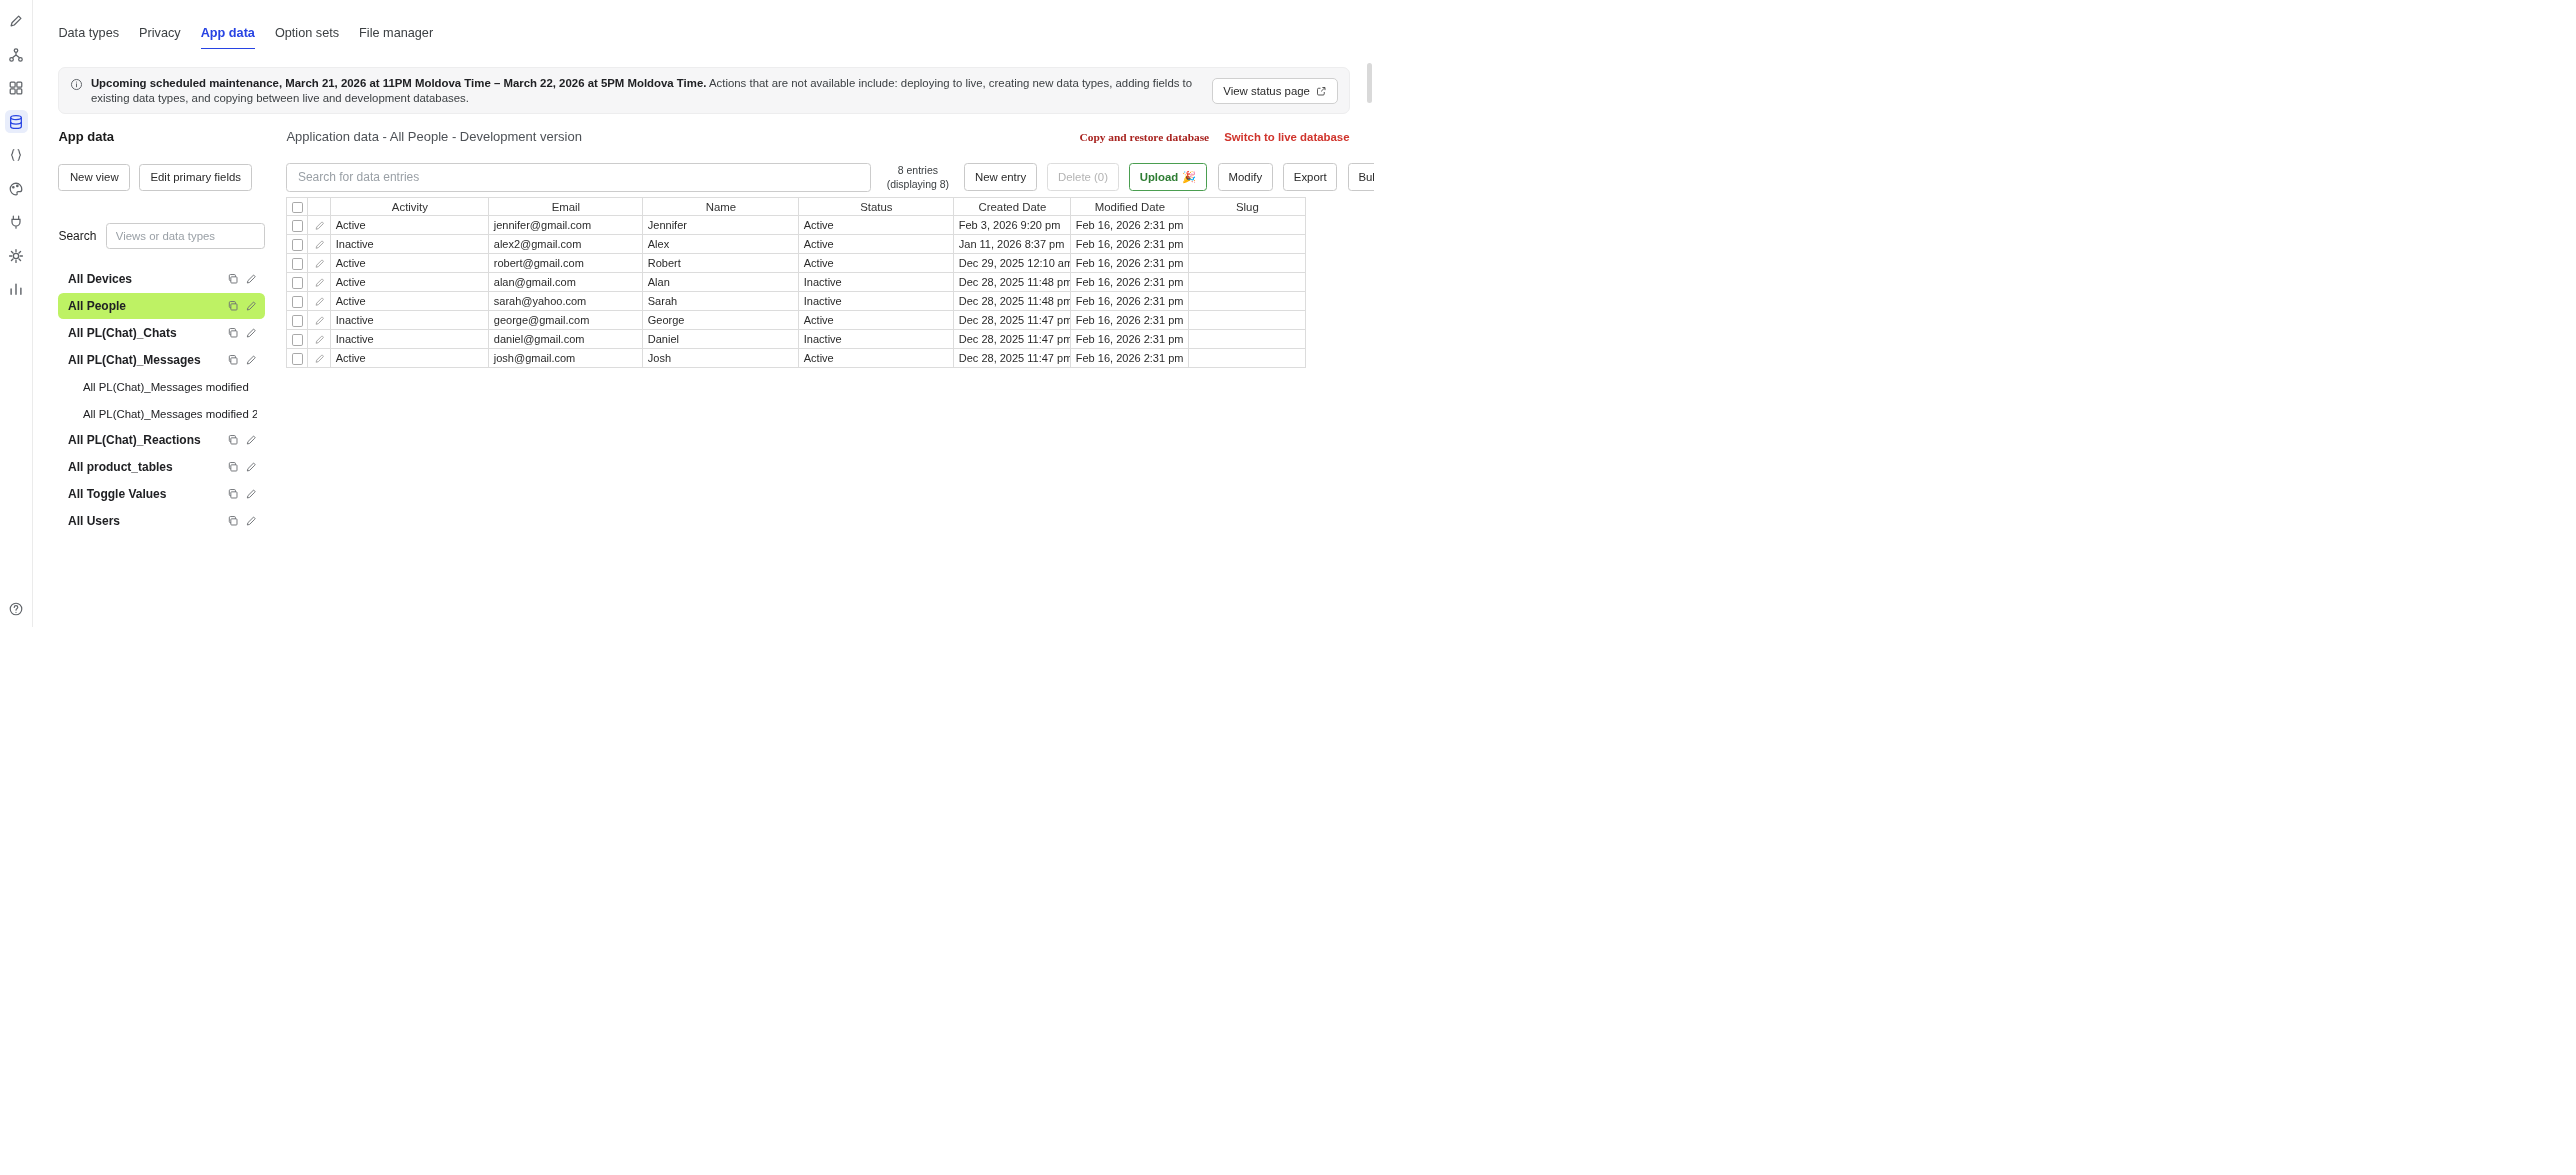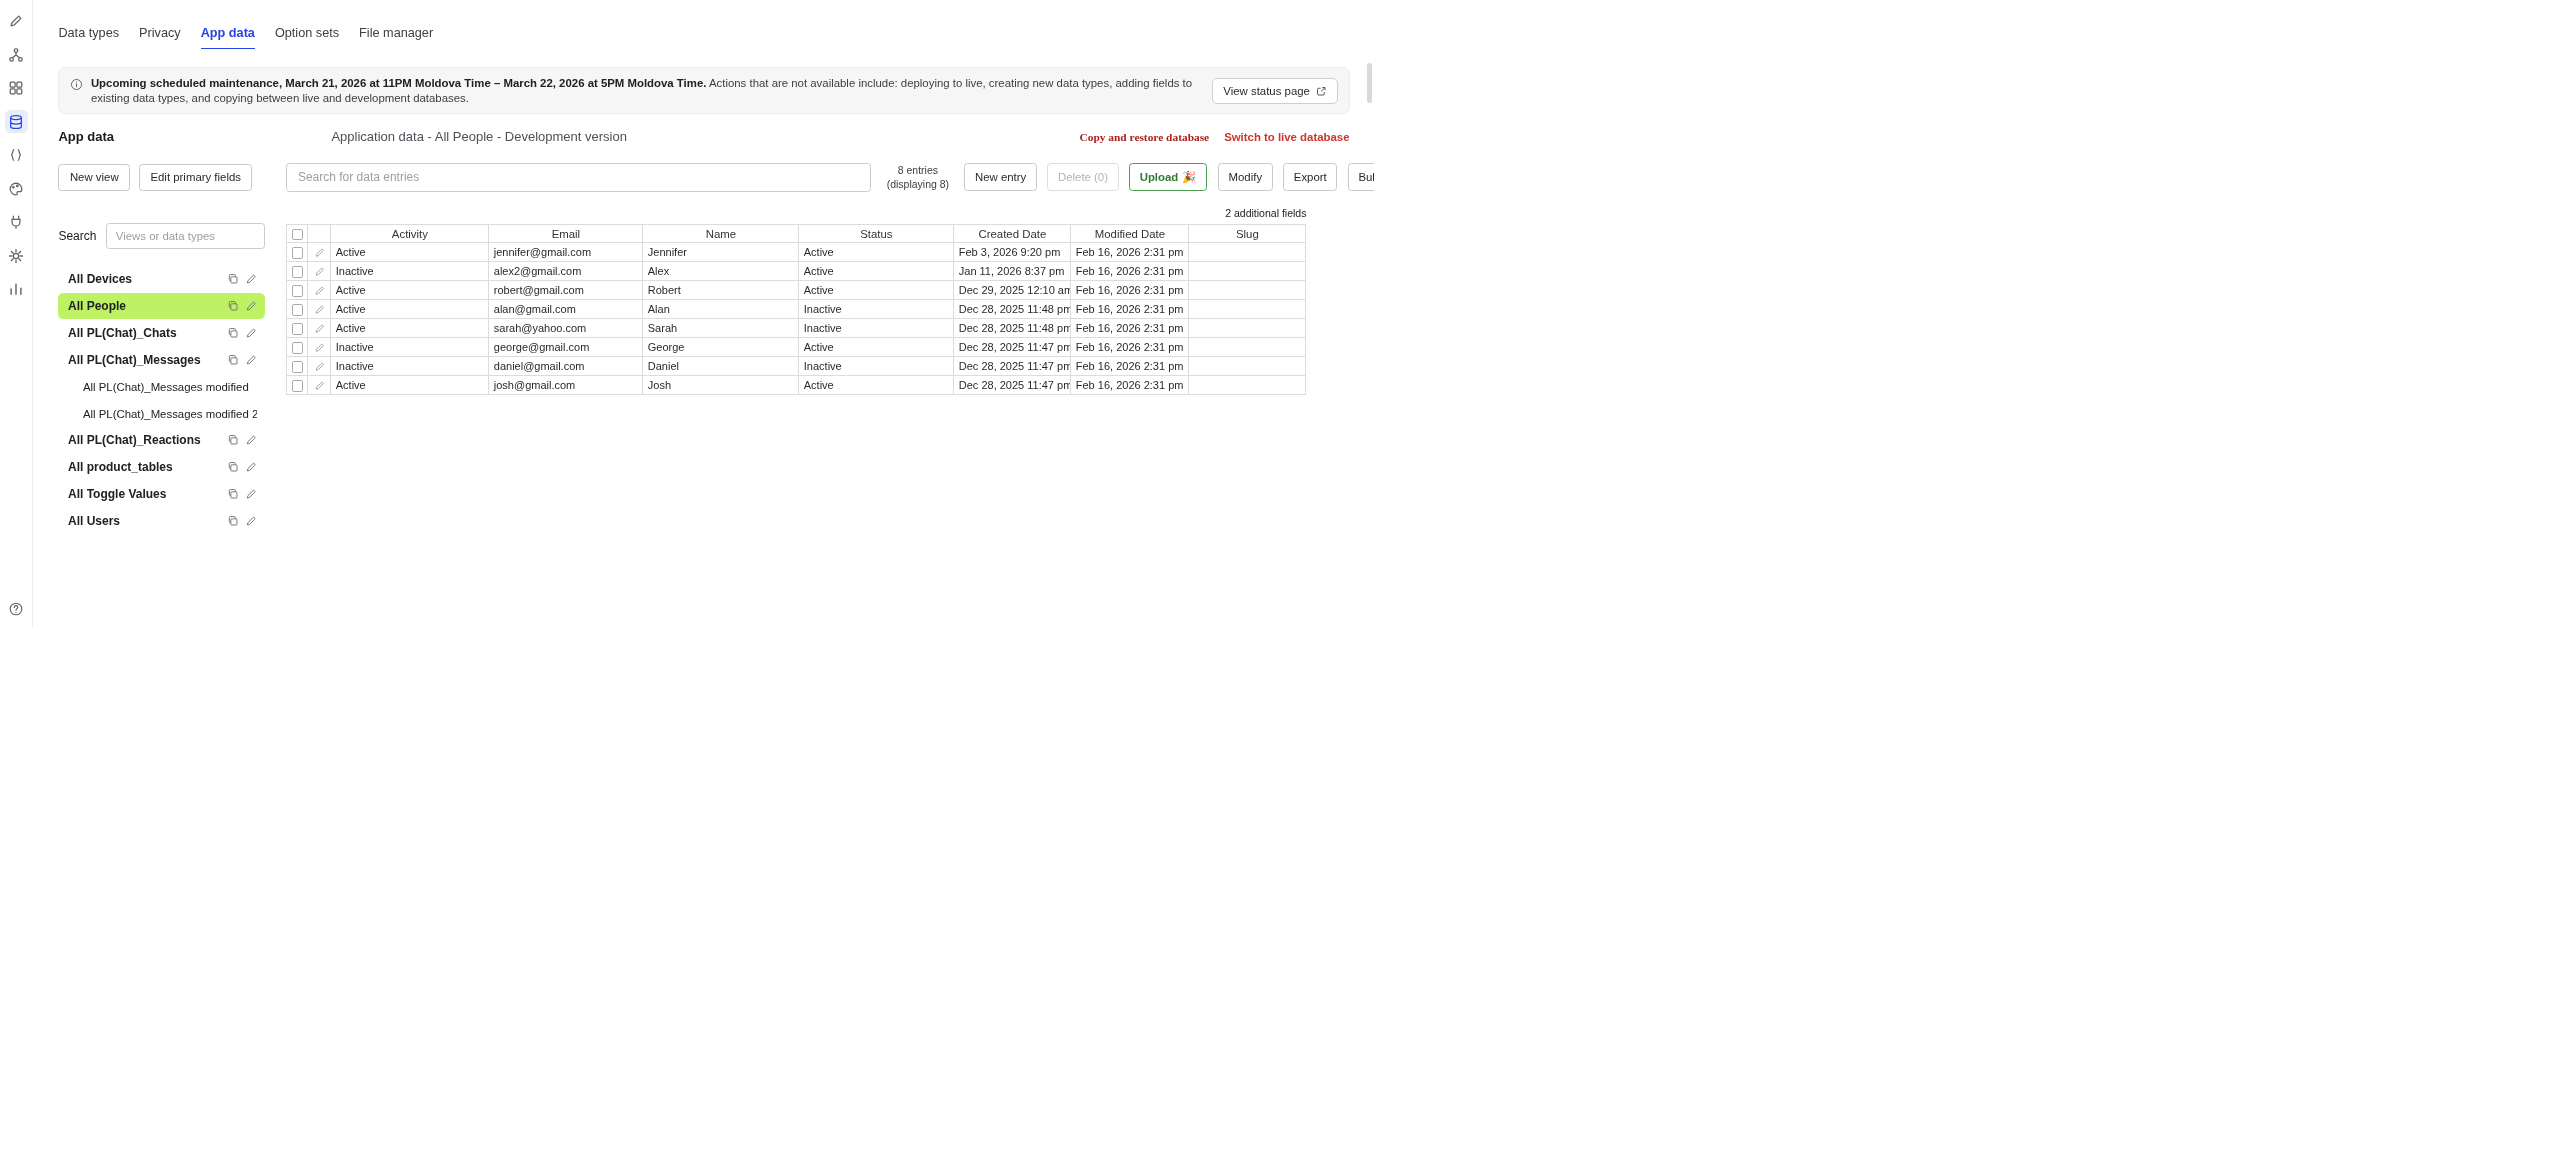--- a/index.html
+++ b/index.html
@@ -47,21 +47,21 @@
   .view-item.selected{background:#bef264;}
   .view-label{font-size:12px;font-weight:600;color:#202124;flex:1;white-space:nowrap;overflow:hidden;}
   .view-item.child{padding-left:24.5px;}
   .view-item.child .view-label{font-weight:400;font-size:11.4px;}
   .view-actions{display:flex;gap:6.1px;color:#6b6f73;align-items:center;}
   .va{display:inline-flex;cursor:pointer;}
   .va svg{width:12.3px;height:12.3px;display:block;}
 
   
   .main-panel{flex:1;margin-left:21px;min-width:0;}
-  .main-header{display:flex;align-items:center;margin-left:45px;}
+  .main-header{display:flex;align-items:center;}
   .main-title{font-size:13px;color:#4d5156;flex:1;white-space:nowrap;overflow:hidden;}
   .header-links{display:flex;gap:15px;}
   .hlink{font-size:11.4px;font-weight:600;cursor:pointer;white-space:nowrap;}
   .link-copy{color:var(--link-copy,#a8231f);font-family:Liberation Serif, serif;}
   .link-switch{color:var(--link-switch,#d0342c);}
 
   .toolbar{display:flex;align-items:center;margin-top:18.4px;gap:10.5px;}
   .entries-search{width:585px;height:29px;border:0.9px solid #ccc;border-radius:3.5px;padding:0 10.5px;font-size:12px;font-family:inherit;flex-shrink:0;}
   .entries-summary{width:72px;font-size:10.5px;line-height:1.35;color:#3c4043;flex-shrink:0;text-align:center;}
   .toolbar .btn{padding:7px 9.6px;}
@@ -351,21 +351,20 @@
           <button class="btn disabled">Delete (0)</button>
           <button class="btn upload">
             <span>Upload</span>
             <span>🎉</span>
           </button>
           <button class="btn">Modify</button>
           <button class="btn">Export</button>
           <button class="btn">Bulk</button>
         </div>
 
-        <div class="additional-fields">2 additional fields</div>
 
         <table class="data-table">
           <colgroup>
             <col style="width:21px">
               <col style="width:23px">
               <col style="width:158px">
               <col style="width:154px">
               <col style="width:156px">
               <col style="width:155px">
               <col style="width:117px">

